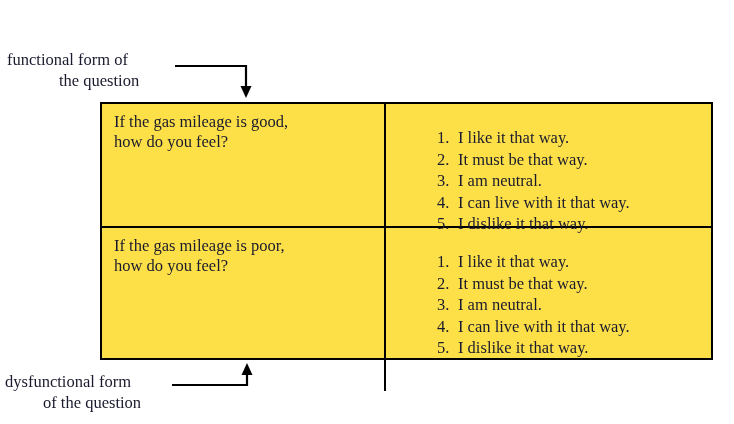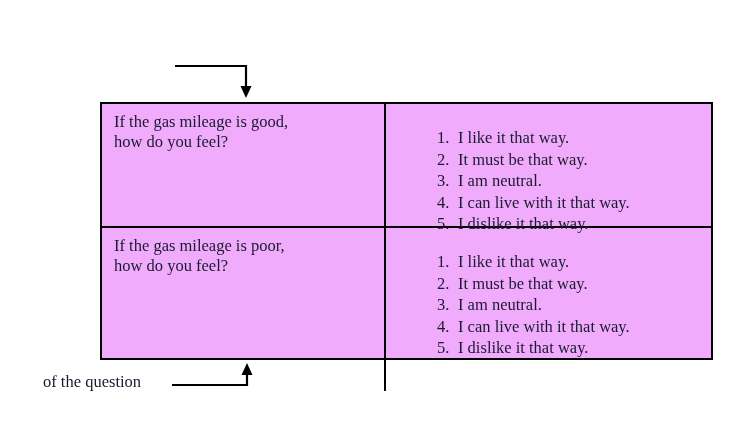--- a/index.html
+++ b/index.html
@@ -83,21 +83,21 @@
 
   
   .qtable {
     position: absolute;
     left: 100px;
     top: 102px;
     width: 613px;
     height: 258px;
     border: 2px solid #000000;
     box-sizing: border-box;
-    background: #f0abfc;
+    background: #fde047;
   }
   .qrow {
     display: flex;
     box-sizing: border-box;
     width: 100%;
   }
   .qrow.first {
     height: 124px;
     border-bottom: 2px solid #000000;
   }
@@ -136,27 +136,32 @@
     display: inline-block;
     width: 21px;
   }
 </style>
 </head>
 <body>
 
 <div id="diagram">
 
 
+  <div class="callout" id="label-functional">
+    <span class="l1">functional form of</span>
+    <span class="l2">the question</span>
+  </div>
 
   <svg class="connector" id="connector-top" viewBox="0 0 90 46" width="90" height="46">
     <path d="M 5 8 L 76 8 L 76 31" stroke="#000000" stroke-width="2.2" fill="none"></path>
     <polygon points="76,40 70.5,28 81.5,28" fill="#000000"></polygon>
   </svg>
 
   <div class="callout" id="label-dysfunctional">
+    <span class="l1">dysfunctional form</span>
     <span class="l2">of the question</span>
   </div>
 
   <svg class="connector" id="connector-bottom" viewBox="0 0 90 34" width="90" height="34">
     <path d="M 4 27 L 79 27 L 79 14" stroke="#000000" stroke-width="2.2" fill="none"></path>
     <polygon points="79,5 73.5,17 84.5,17" fill="#000000"></polygon>
   </svg>
 
   <div class="qtable">
 

